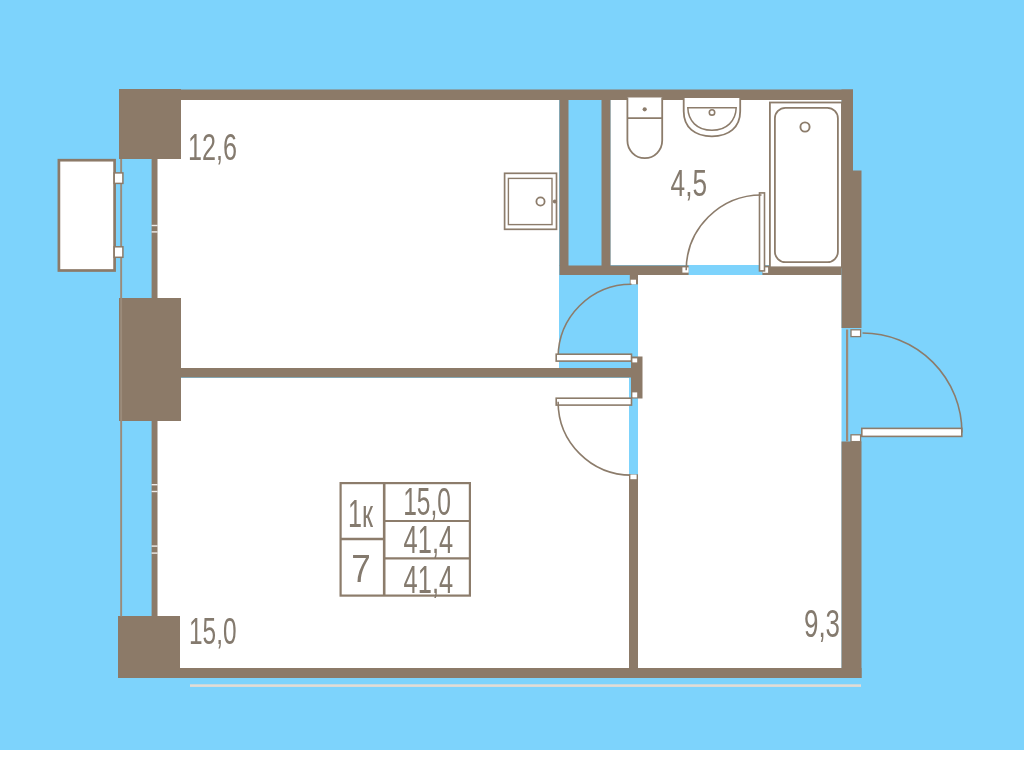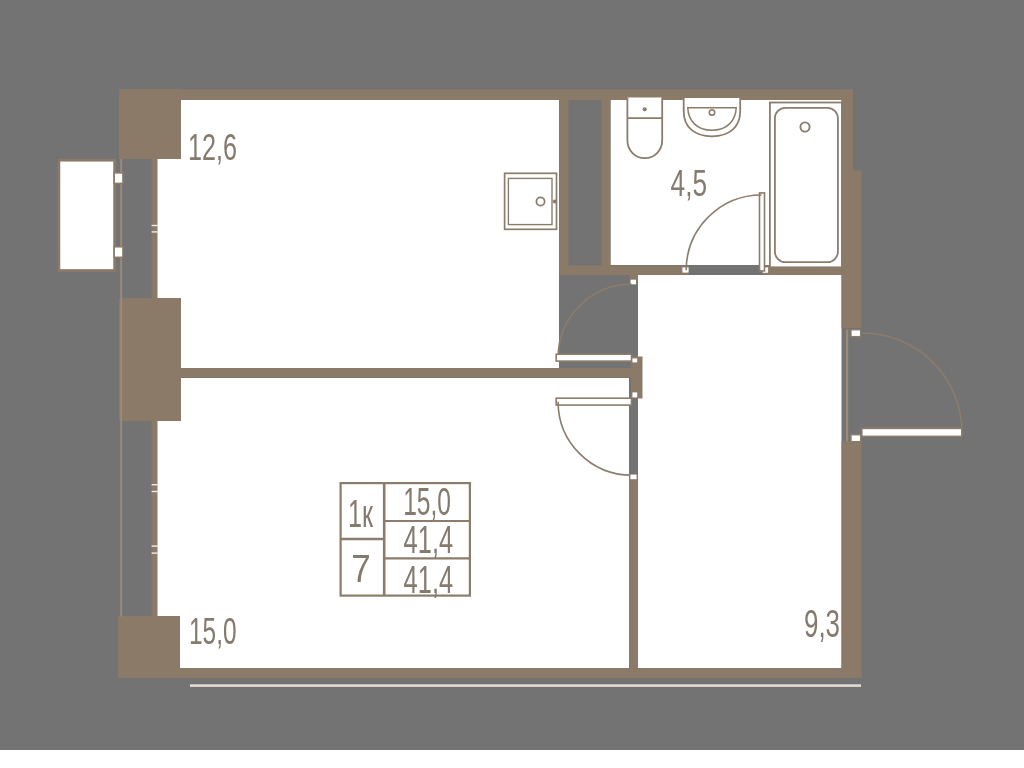--- a/index.html
+++ b/index.html
@@ -1,16 +1,16 @@
 <!DOCTYPE html>
 <html><head>
 <meta charset="utf-8">
 <style>
   html,body{margin:0;padding:0;background:#ffffff;}
-  .page{width:1024px;height:750px;position:relative;background:#737373;overflow:hidden;}
+  .page{width:1024px;height:750px;position:relative;background:#7dd3fc;overflow:hidden;}
   svg{display:block;}
   text{font-family:"Liberation Sans",sans-serif;}
 </style>
 </head>
 <body>
 <div class="page">
 <svg width="1024" height="768" viewBox="0 0 1024 768" fill="none">
 
 <rect x="157" y="100" width="402" height="268" fill="#ffffff"></rect>
 

